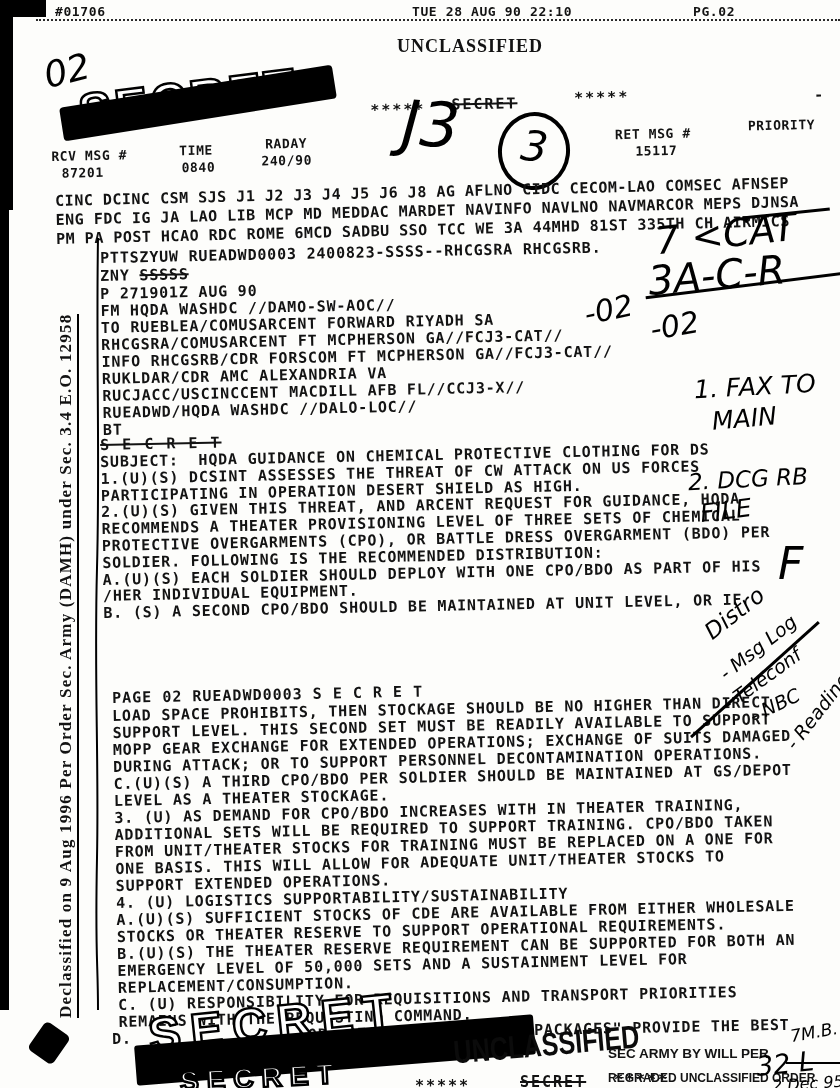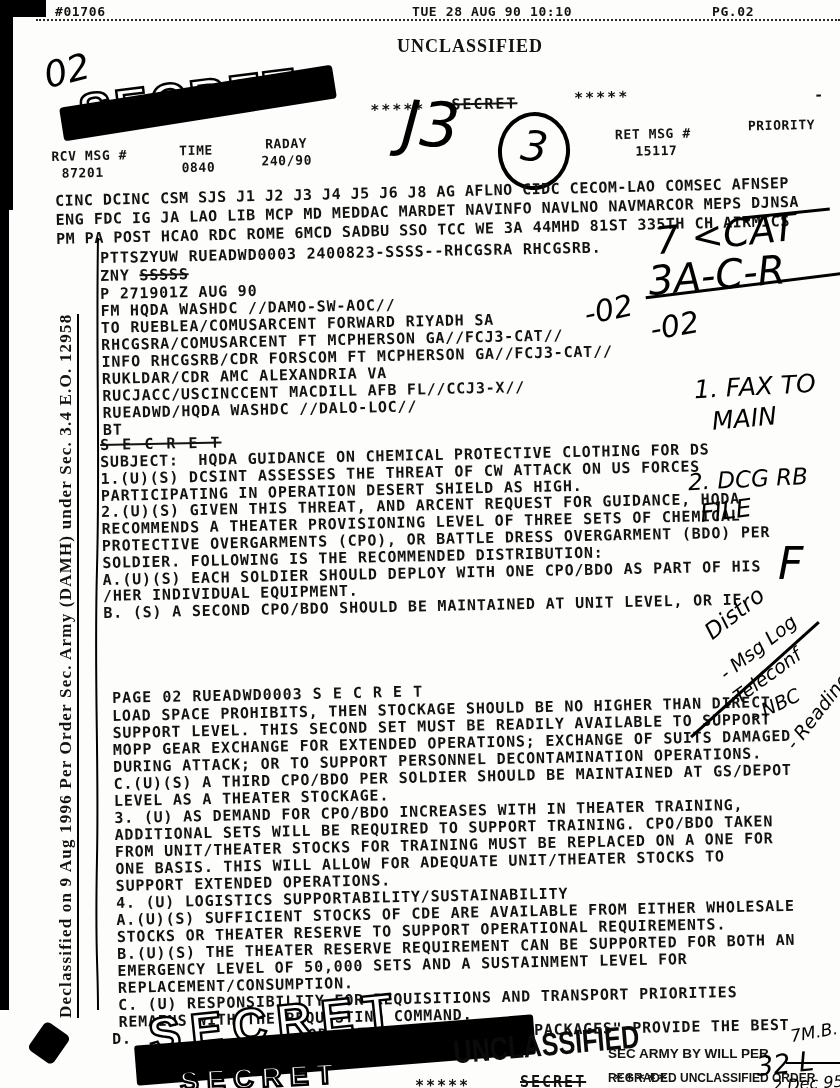--- a/index.html
+++ b/index.html
@@ -25,22 +25,22 @@
 <body>
 
 <div class="page">
 
   <div class="bar" style="left:0;top:0;width:46px;height:17px;"></div>
   <div class="bar" style="left:0;top:0;width:9px;height:1010px;"></div>
   <div class="bar" style="left:0;top:0;width:13px;height:210px;"></div>
   <div class="bar" style="left:34px;top:1026px;width:30px;height:34px;transform:rotate(35deg);border-radius:5px;"></div>
 
   <div class="abs type-sm" style="left:55px;top:4px;">#01706</div>
-  <div class="abs type-sm" style="left:412px;top:4px;">TUE 28 AUG 90 10:10</div>
-  <div class="abs type-sm" style="left:712px;top:4px;">PG.02</div>
+  <div class="abs type-sm" style="left:412px;top:4px;">TUE 28 AUG 90 22:10</div>
+  <div class="abs type-sm" style="left:693px;top:4px;">PG.02</div>
   <div class="dotline" style="left:36px;top:19px;width:804px;"></div>
 
   <div class="abs serif" style="left:50px;top:36px;width:840px;text-align:center;font-weight:bold;font-size:18px;letter-spacing:1px;">UNCLASSIFIED</div>
 
   <div class="abs" style="left:78px;top:70px;transform:rotate(-7deg);">
     <span class="outline" style="font-size:50px;letter-spacing:3px;">SECRET</span>
   </div>
   <div class="bar" style="left:60px;top:86px;width:276px;height:34px;transform:rotate(-9deg);border-radius:4px;"></div>
   <div class="abs hw" style="left:44px;top:50px;font-size:36px;transform:rotate(-14deg);">02</div>
 

